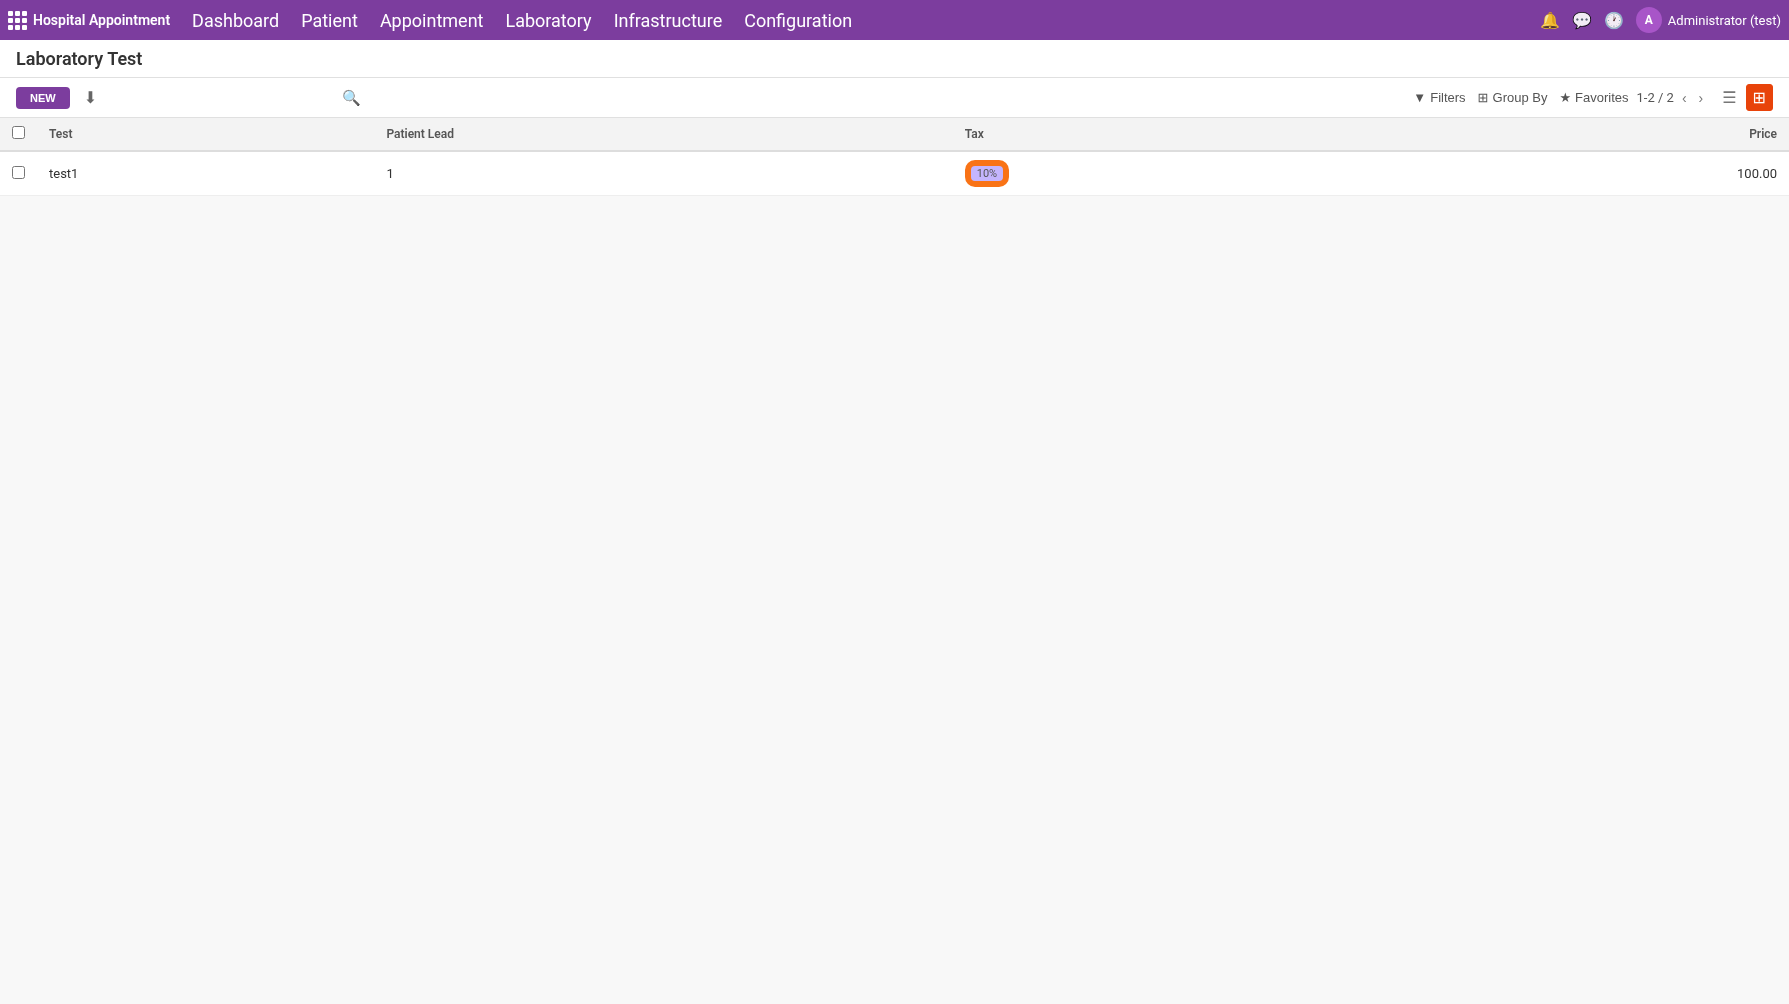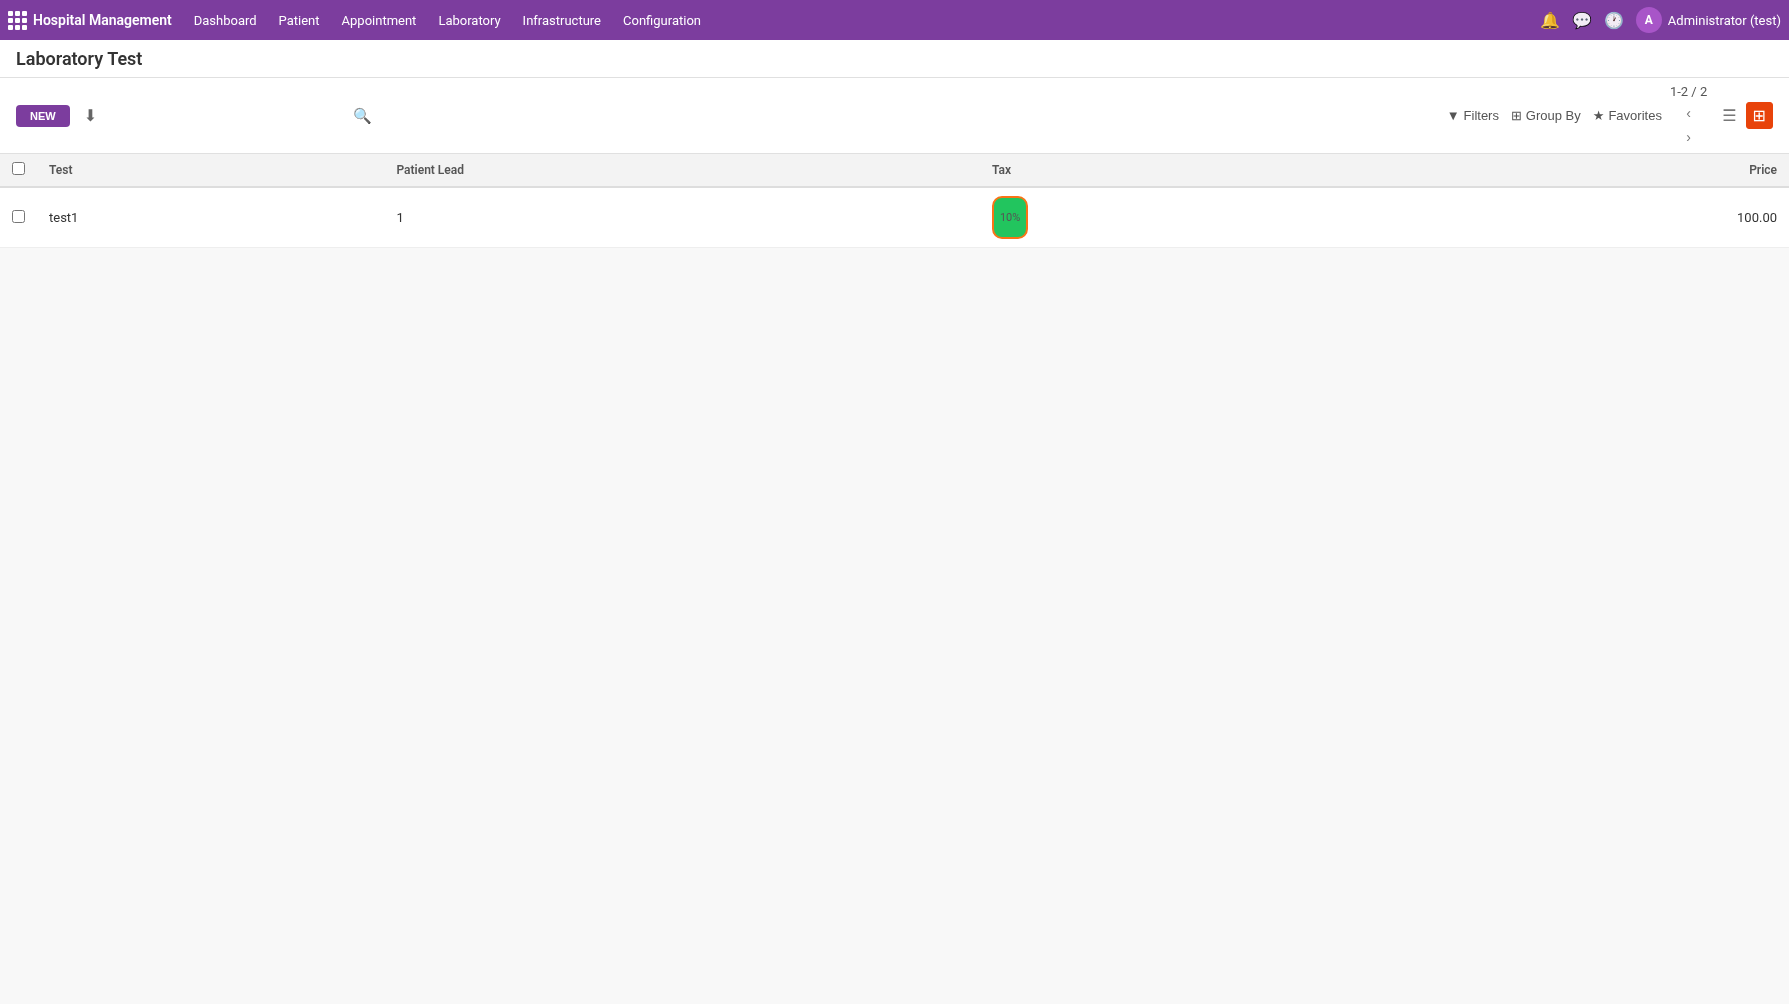--- a/index.html
+++ b/index.html
@@ -36,21 +36,21 @@
       display: flex;
       align-items: center;
       gap: 2px;
       flex: 1;
     }
     .topnav-menu-item {
       color: white;
       padding: 4px 10px;
       border-radius: 4px;
       cursor: pointer;
-      font-size: 13px;
+      font-size: 18px;
       white-space: nowrap;
     }
     .topnav-right {
       display: flex;
       align-items: center;
       gap: 12px;
     }
     .topnav-icon {
       color: white;
       font-size: 16px;
@@ -116,21 +116,21 @@
       margin-left: auto;
     }
     .filter-btn {
       display: flex; align-items: center; gap: 4px;
       color: #555; cursor: pointer; font-size: 13px;
       background: none; border: none;
     }
 
     .pagination {
       display: flex; align-items: center; gap: 4px;
-      font-size: 13px; color: #555; flex-direction: column;
+      font-size: 13px; color: #555;
     }
     .pagination-arrow {
       background: none; border: none; cursor: pointer; color: #777; font-size: 14px; padding: 2px 4px;
     }
 
     .view-toggle {
       display: flex; align-items: center; gap: 2px;
     }
     .view-btn {
       background: none; border: 1px solid transparent; cursor: pointer; color: #777;
@@ -171,26 +171,26 @@
       font-size: 13px;
       color: #333;
     }
     tbody td.right { text-align: right; }
 
     .checkbox-cell { width: 32px; }
     .checkbox-cell input[type="checkbox"] { cursor: pointer; }
 
     .tax-badge {
       display: inline-block;
-      border: 2px solid #f97316;
+      border: 6px solid #f97316;
       border-radius: 10px;
-      padding: 13px 6px;
+      padding: 1px 6px;
       font-size: 11px;
       color: #555;
-      background: #22c55e;
+      background: #c4b5fd;
     }
 
     .search-outer {
       display: flex;
       align-items: center;
       flex: 1;
       max-width: 600px;
       position: relative;
     }
     .search-outer input {
@@ -226,21 +226,21 @@
       <span></span>
         <span></span>
         <span></span>
       <span></span>
         <span></span>
         <span></span>
       <span></span>
         <span></span>
         <span></span>
     </div>
-    <span>Hospital Management</span>
+    <span>Hospital Appointment</span>
   </div>
   <div class="topnav-menu">
     <div class="topnav-menu-item">Dashboard</div>
     <div class="topnav-menu-item">Patient</div>
     <div class="topnav-menu-item">Appointment</div>
     <div class="topnav-menu-item">Laboratory</div>
     <div class="topnav-menu-item">Infrastructure</div>
     <div class="topnav-menu-item">Configuration</div>
   </div>
   <div class="topnav-right">

